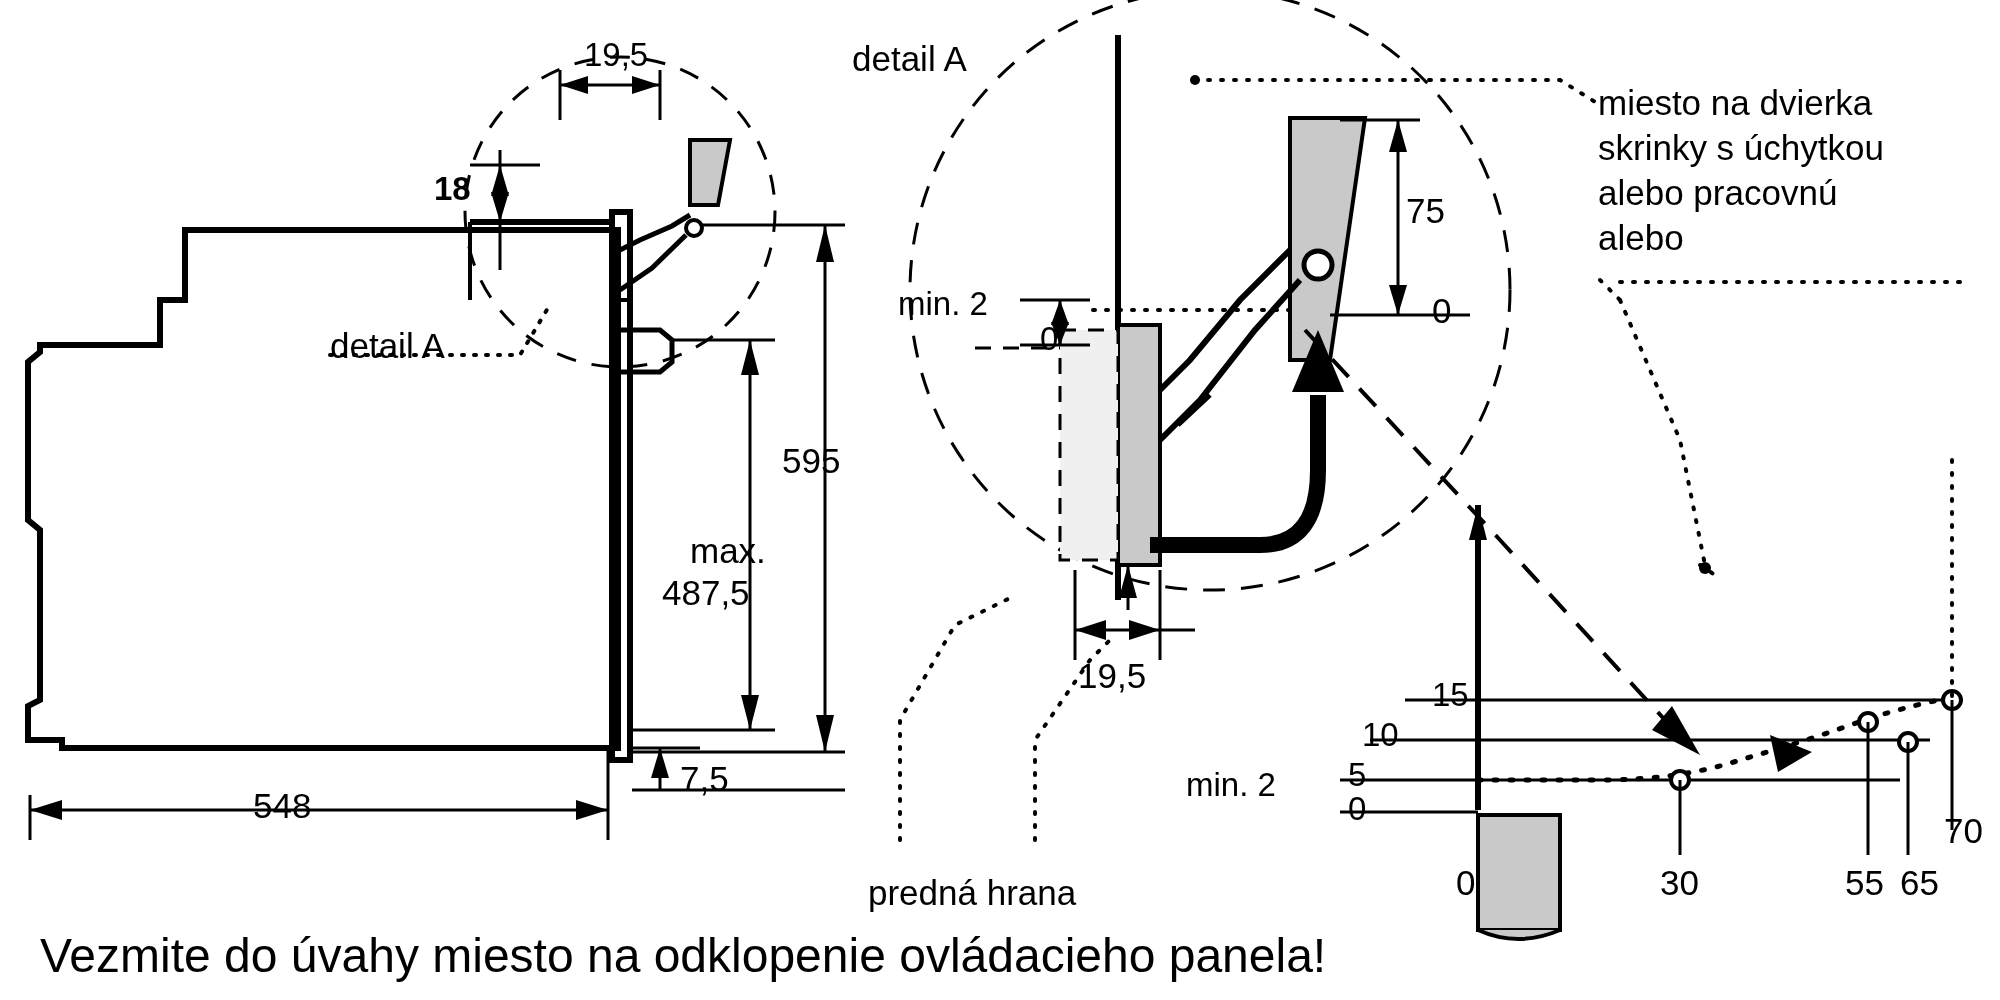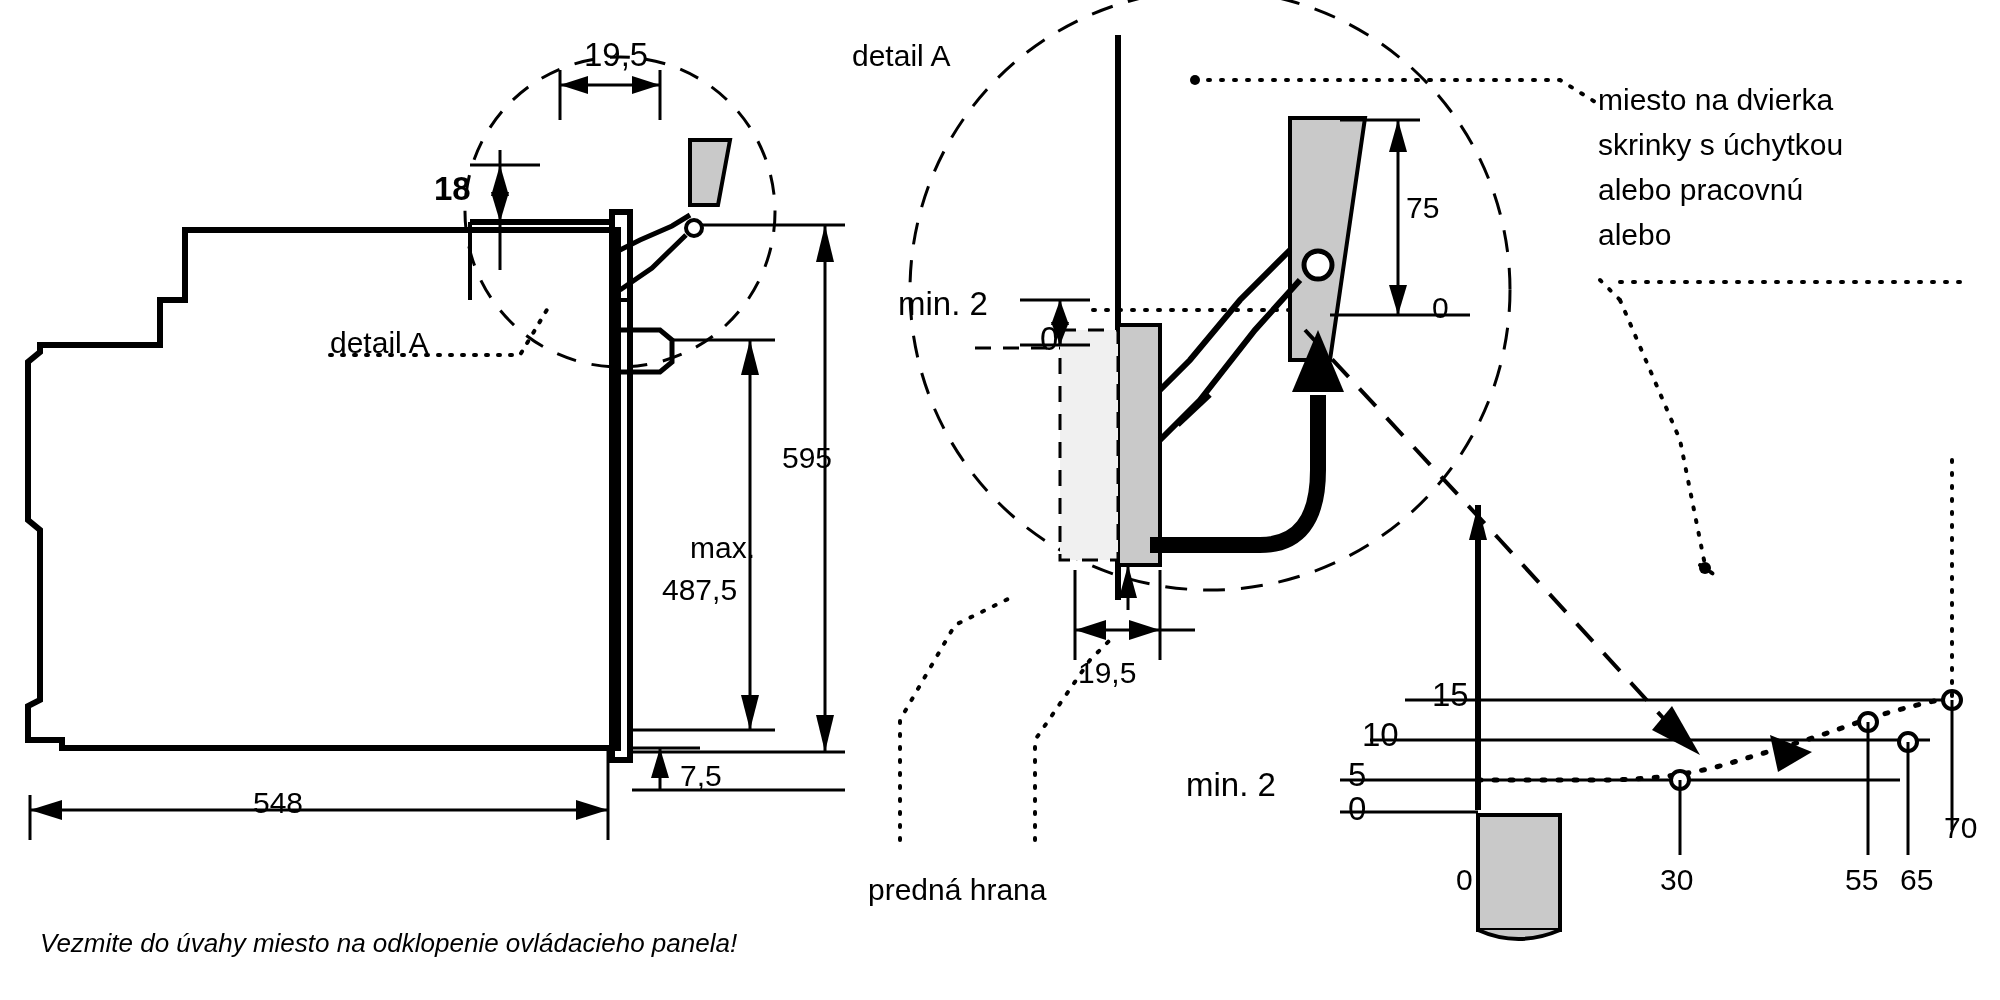--- a/index.html
+++ b/index.html
@@ -7,21 +7,21 @@
     width:2000px;height:1000px;
     background:#ffffff;
     font-family:"Liberation Sans", sans-serif;
     color:#000;
     overflow:hidden;
     position:relative;
   }
   #stage{position:absolute;left:0;top:0;width:2000px;height:1000px;}
   .lbl{position:absolute;white-space:pre;line-height:1.18;}
   .t32{font-size:33px;}
-  .t34{font-size:30px;}
+  .t34{font-size:35px;}
   svg{position:absolute;left:0;top:0;}
 </style>
 </head>
 <body>
 
 <div id="stage">
 
   <svg width="2000" height="1000" viewBox="0 0 2000 1000">
     <g fill="none" stroke="#000" stroke-width="4" stroke-linecap="butt" stroke-linejoin="miter">
 
@@ -198,15 +198,15 @@
   <div class="lbl t32" style="left:1348px;top:756px;">5</div>
   <div class="lbl t32" style="left:1348px;top:790px;">0</div>
   <div class="lbl t32" style="left:1186px;top:766px;">min. 2</div>
 
   <div class="lbl t34" style="left:1456px;top:862px;">0</div>
   <div class="lbl t34" style="left:1660px;top:862px;">30</div>
   <div class="lbl t34" style="left:1845px;top:862px;">55</div>
   <div class="lbl t34" style="left:1900px;top:862px;">65</div>
   <div class="lbl t34" style="left:1944px;top:810px;">70</div>
 
-  <div class="lbl" style="left:40px;top:928px;font-size:26px;font-style:italic;">Vezmite do úvahy miesto na odklopenie ovládacieho panela!</div>
+  <div class="lbl" style="left:40px;top:928px;font-size:48px;">Vezmite do úvahy miesto na odklopenie ovládacieho panela!</div>
 
 </div>
 
 </body></html>

